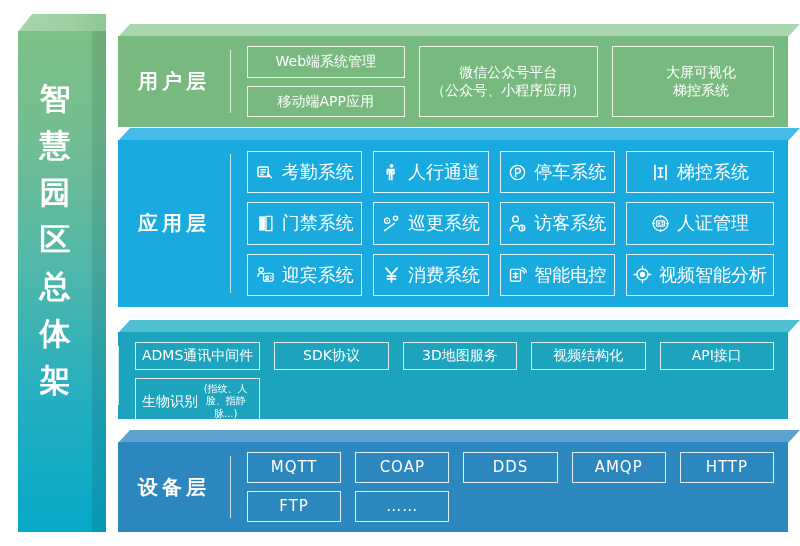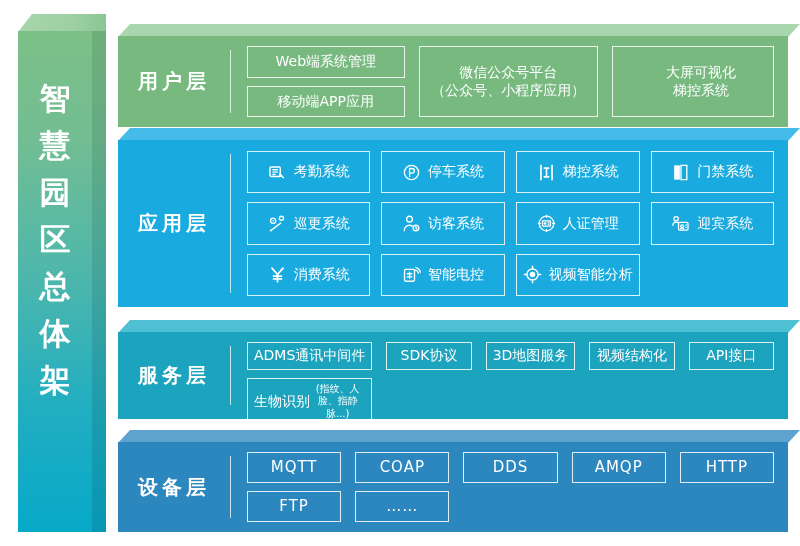--- a/index.html
+++ b/index.html
@@ -161,21 +161,21 @@
     height: 167px;
     background: #19abdf;
   }
   #layer-app .cells {
     grid-template-columns: repeat(4, 1fr);
     grid-template-rows: repeat(3, 1fr);
     height: 100%;
     gap: 9px 11px;
     padding: 11px 14px 11px 16px;
   }
-  #layer-app .cell { justify-content: center; font-size: 14px; }
+  #layer-app .cell { justify-content: center; font-size: 18px; }
 
   
   #layer-service { top: 320px; }
   #layer-service .bevel {
     background: #4fc0d4;
     clip-path: polygon(12px 0, 682px 0, 670px 13px, 0 13px);
   }
   #layer-service .face {
     top: 12px;
     height: 87px;
@@ -265,20 +265,29 @@
           <span class="ic">
             <svg class="gi" width="19" height="19" viewBox="0 0 24 24" fill="none" stroke="#fff" stroke-width="1.8">
               <rect x="2.5" y="5" width="13" height="12" rx="1.5"></rect>
               <path d="M5.5 8.5h7M5.5 11.5h7M5.5 14.5h4"></path>
               <path d="M15 14l4.5 4.5M15 14l-.5 3 3-.5z" stroke-linecap="round"></path>
             </svg>
           </span>
           <span class="tx">考勤系统</span>
         </div>
 
+        <div class="cell">
+          <span class="ic">
+            <svg class="gi" width="19" height="19" viewBox="0 0 24 24" fill="#fff">
+              <circle cx="12" cy="3.6" r="2.4"></circle>
+              <path d="M9.2 7.2h5.6c.8 0 1.3.7 1.3 1.4v5.2c0 .6-.5 1-1 1s-1-.4-1-1V10h-.6v11c0 .6-.5 1.1-1.1 1.1S11.2 21.6 11.2 21v-6.4h-.6V21c0 .6-.5 1.1-1.1 1.1S8.4 21.6 8.4 21V10h-.6v3.8c0 .6-.4 1-1 1s-1-.4-1-1V8.6c0-.7.5-1.4 1.3-1.4z"></path>
+            </svg>
+          </span>
+          <span class="tx">人行通道</span>
+        </div>
 
         <div class="cell">
           <span class="ic">
             <svg class="gi" width="19" height="19" viewBox="0 0 24 24" fill="none" stroke="#fff" stroke-width="1.7">
               <circle cx="12" cy="12" r="9"></circle>
               <path d="M9.6 17V7h3.1a2.9 2.9 0 0 1 0 5.8H9.6" stroke-linecap="round" stroke-linejoin="round"></path>
             </svg>
           </span>
           <span class="tx">停车系统</span>
         </div>
@@ -385,21 +394,20 @@
           <span class="tx">视频智能分析</span>
         </div>
 
       </div>
     </div>
   </div>
 
   <div class="layer" id="layer-service">
     <div class="bevel"></div>
     <div class="face">
-      <div class="layer-label">服务层</div>
       <div class="divider"></div>
       <div class="cells">
         <div class="cell">
           <span class="tx">ADMS通讯中间件</span>
         </div>
         <div class="cell">
           <span class="tx">SDK协议</span>
         </div>
         <div class="cell">
           <span class="tx">3D地图服务</span>

